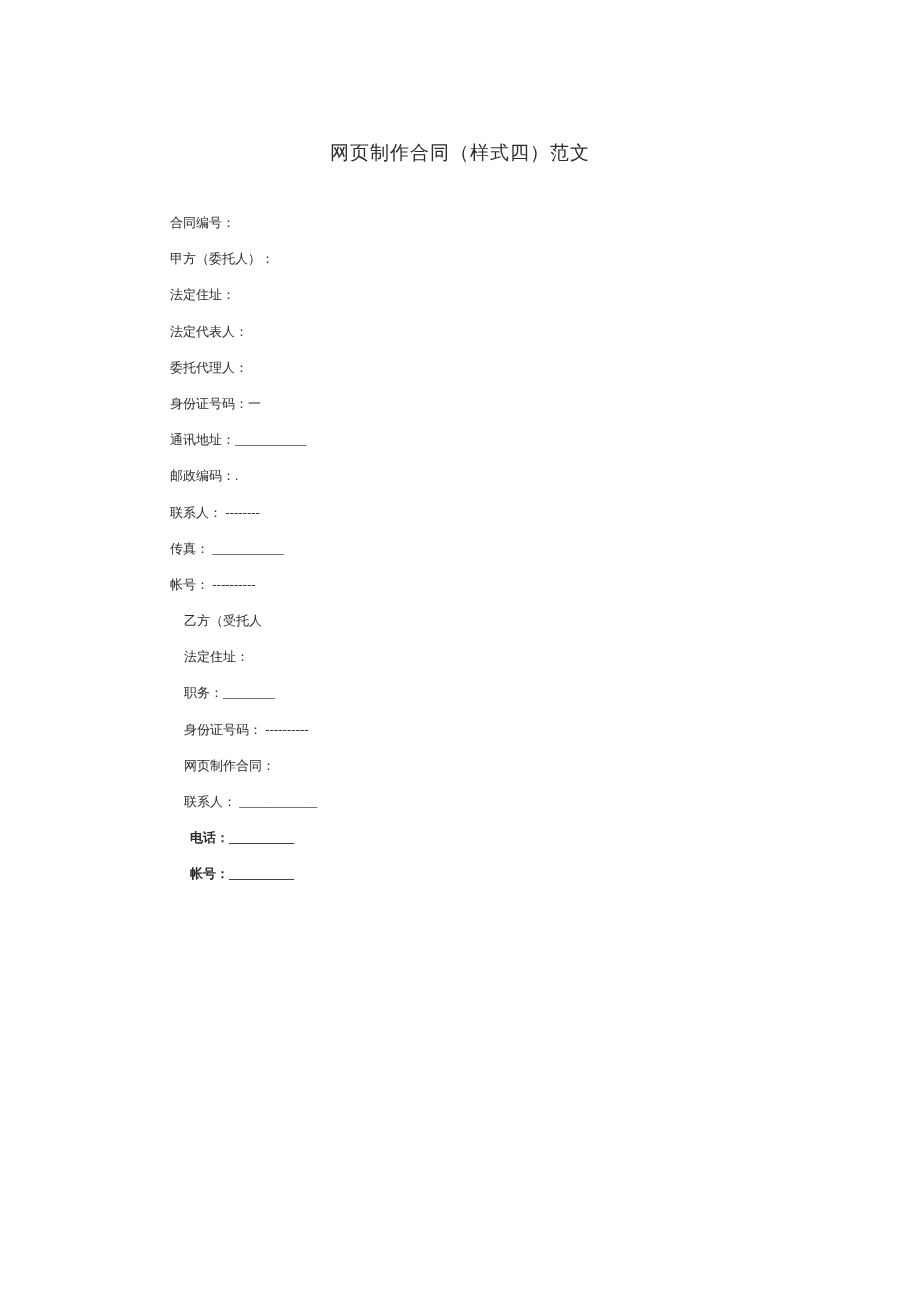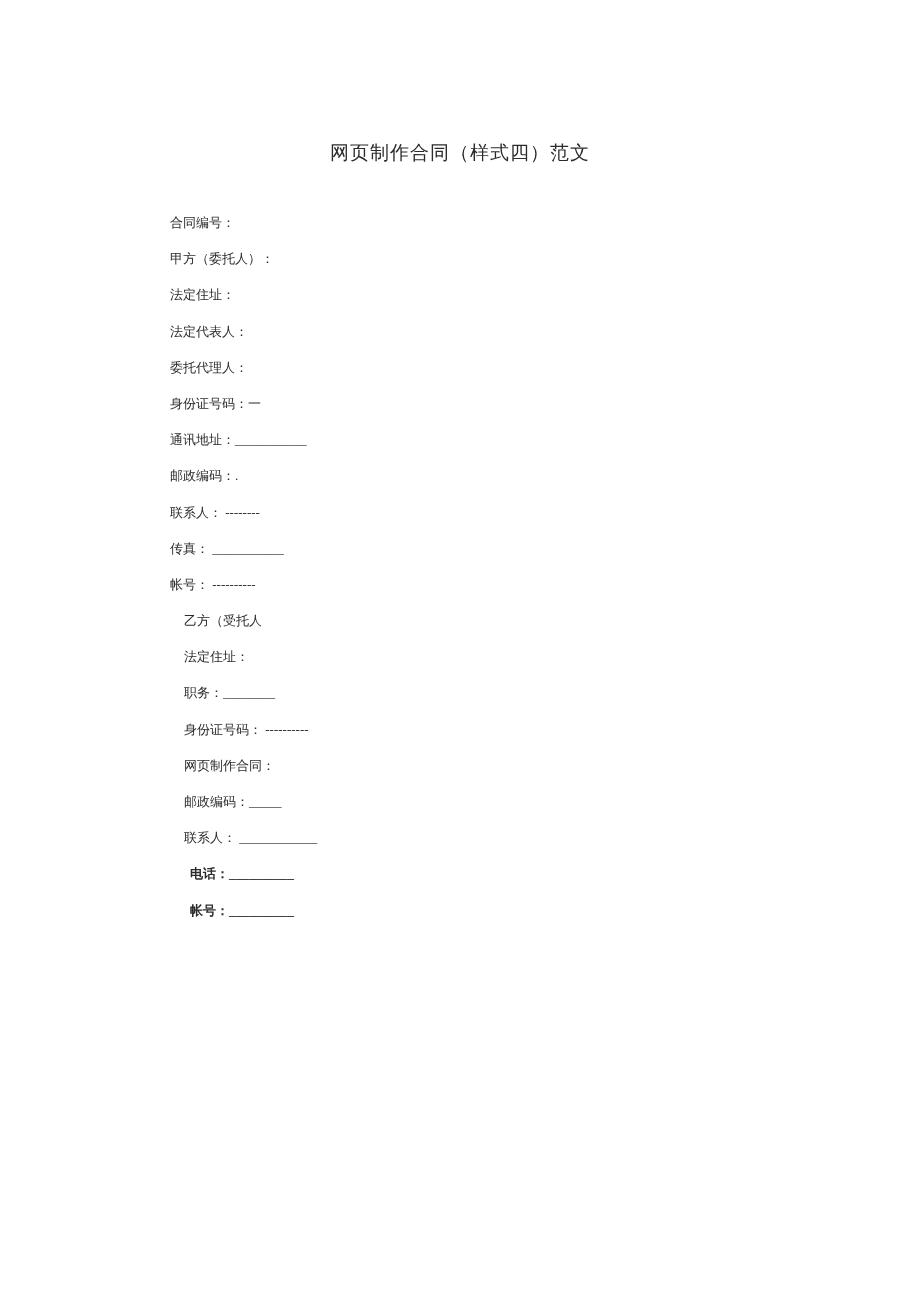--- a/index.html
+++ b/index.html
@@ -44,18 +44,17 @@
       <div class="line">通讯地址：___________</div>
       <div class="line">邮政编码：.</div>
       <div class="line">联系人： --------</div>
       <div class="line">传真： ___________</div>
       <div class="line">帐号： ----------</div>
       <div class="line indent1">乙方（受托人</div>
       <div class="line indent1">法定住址：</div>
       <div class="line indent1">职务：________</div>
       <div class="line indent1">身份证号码： ----------</div>
       <div class="line indent1">网页制作合同：</div>
-      <div class="line indent1">邮政编码：_____</div>
       <div class="line indent1">联系人： ____________</div>
       <div class="line indent2">电话：__________</div>
       <div class="line indent2">帐号：__________</div>
     </div>
 </div>
 
 </body></html>

